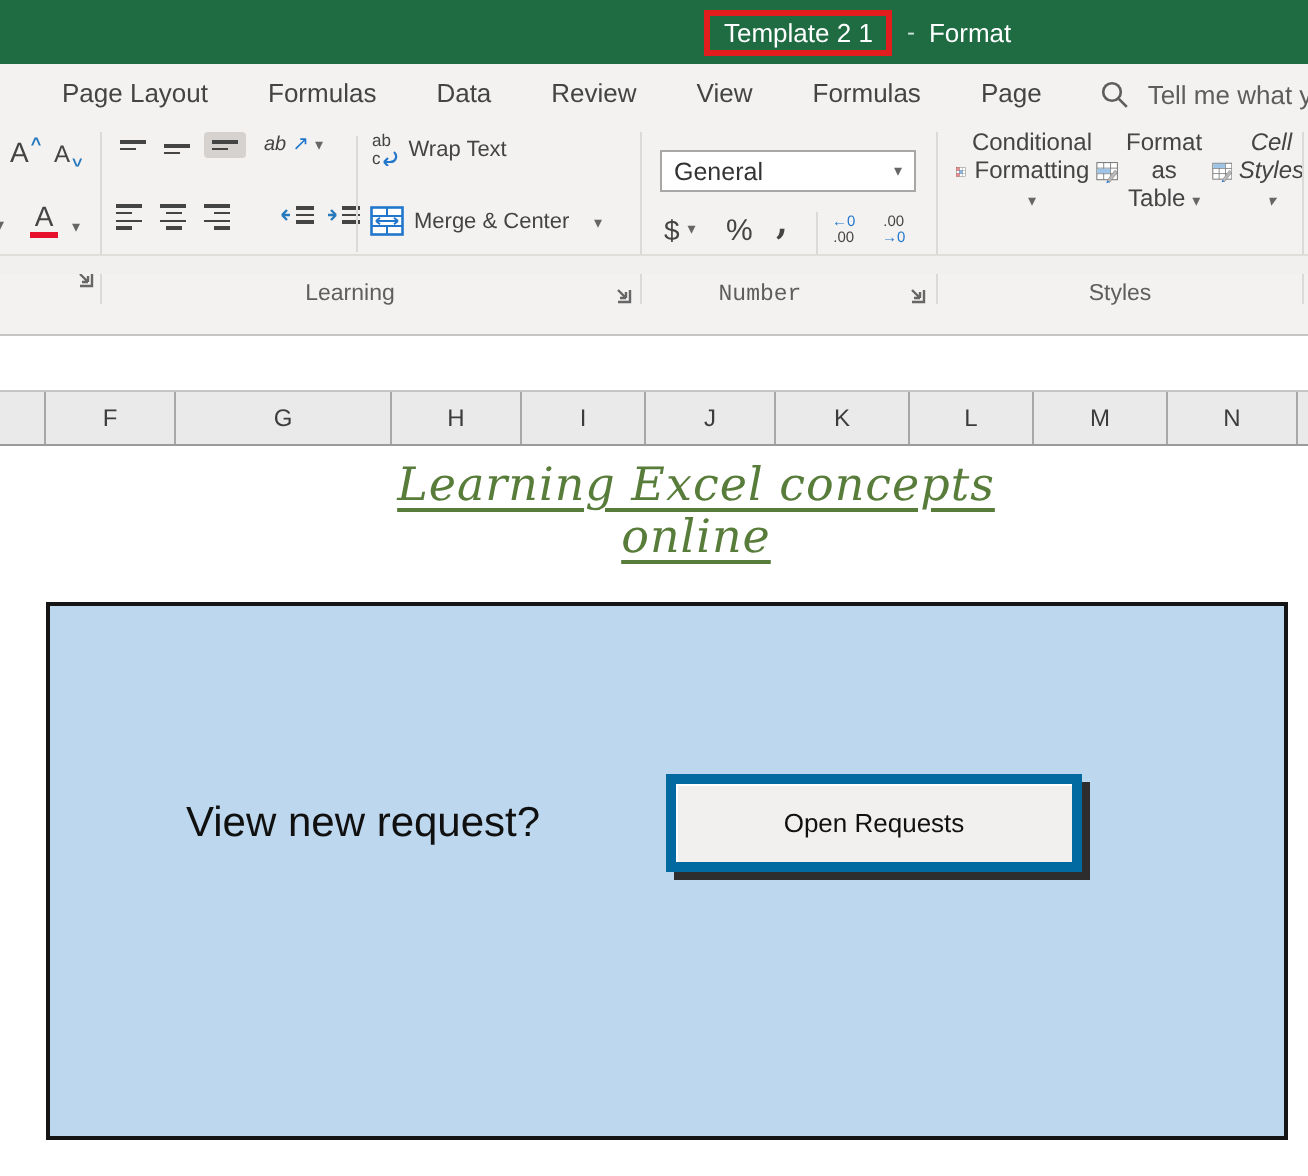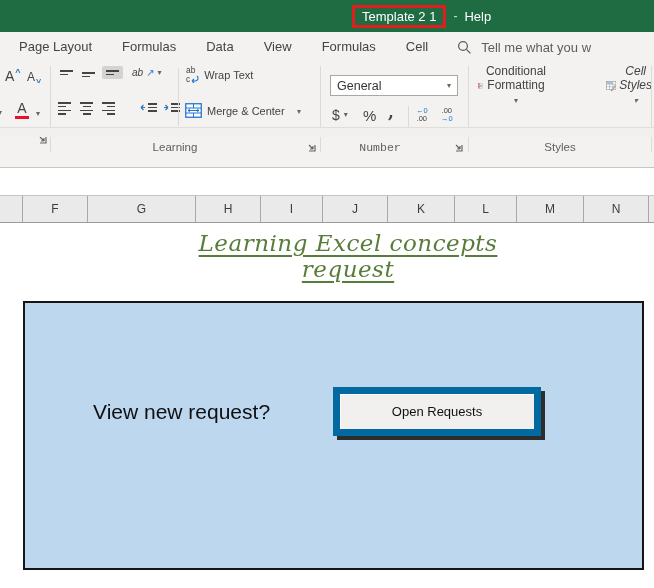--- a/index.html
+++ b/index.html
@@ -8,21 +8,21 @@
 
   
   .titlebar { position:absolute; left:0; top:0; width:654px; height:32px; background:#1f6c43; }
   .title-group { position:absolute; left:352px; top:0; height:32px; display:flex; align-items:center; gap:7px; }
   .red-box { border:3px solid #e11d1d; padding:1px 7px; color:#fff; font-size:13px; white-space:nowrap; }
   .title-dash { color:#cfe0d6; font-size:12px; }
   .title-app { color:#fff; font-size:13px; }
 
   
   .ribbonwrap { position:absolute; left:0; top:32px; width:654px; height:136px; background:#f3f2f1; border-bottom:1px solid #c8c6c4; }
-  .tabrow { position:absolute; left:0; top:0; height:30px; width:572px; display:flex; align-items:center; padding-left:4px; }
+  .tabrow { position:absolute; left:0; top:0; height:30px; width:572px; display:flex; align-items:center; padding-left:16px; }
   .tab { padding:0 15px; font-size:13px; color:#444; line-height:30px; white-space:nowrap; }
   .searchbox { display:flex; align-items:center; gap:9px; margin-left:14px; color:#5f5d5b; font-size:13px; white-space:nowrap; }
 
   .ribbon { position:absolute; left:0; top:30px; width:654px; height:95px; }
   .ribbon-edge { position:absolute; left:0; top:95px; width:654px; height:10px; background:#f1f0ee; border-top:1px solid #e0ded9; }
   .vsep { position:absolute; top:4px; height:86px; width:1px; background:#dcdad8; }
   .grouplabel { position:absolute; top:79px; font-size:11.5px; color:#605e5c; text-align:center; }
   .launcher { position:absolute; width:12px; height:12px; }
 
   .ric { position:absolute; display:flex; align-items:center; }
@@ -56,43 +56,44 @@
   .colcell { border-right:1px solid #a8a8a8; display:flex; align-items:center; justify-content:center; font-size:12px; color:#3c3c3c; }
   .colcell.fill { border-right:none; flex:1; }
 
   .sheet { position:absolute; left:0; top:223px; width:654px; height:365px; background:#fff; }
   .sheet-title { position:absolute; left:173px; top:7px; width:350px; text-align:center;
     font-family:"DejaVu Serif", serif; font-style:italic; font-size:23px; color:#587c39;
     text-decoration:underline; text-decoration-thickness:2px; text-underline-offset:4px; letter-spacing:0.5px; }
   .bluebox { position:absolute; left:23px; top:78px; width:621px; height:269px; background:#bdd7ee; border:2px solid #151515; }
   .prompt { position:absolute; left:68px; top:97px; font-size:21px; color:#101010; }
   .vbabtn { position:absolute; left:308px; top:84px; width:208px; height:49px; background:#f1f0ef;
-    border:7px solid #0369a1; box-shadow:4px 4px 0 #2d2d2d, inset 1px 1px 0 #ffffff;
+    border:5px solid #0369a1; box-shadow:4px 4px 0 #2d2d2d, inset 1px 1px 0 #ffffff;
     display:flex; align-items:center; justify-content:center; font-size:13px; color:#111; }
 </style>
 </head>
 <body>
 
 <div class="titlebar">
   <div class="title-group">
     <span class="red-box">Template 2 1</span>
     <span class="title-dash">-</span>
-    <span class="title-app">Help</span>
+    <span class="title-app">Format</span>
   </div>
 </div>
 
 <div class="ribbonwrap">
 
   <div class="tabrow">
     <span class="tab">Page Layout</span>
     <span class="tab">Formulas</span>
     <span class="tab">Data</span>
+    <span class="tab">Review</span>
     <span class="tab">View</span>
     <span class="tab">Formulas</span>
-    <span class="tab">Cell</span>
+    <span class="tab">Page</span>
     <span class="searchbox">
       <svg width="15" height="15" viewBox="0 0 15 15">
         <circle cx="6" cy="6" r="4.4" fill="none" stroke="#5f5d5b" stroke-width="1.3"></circle>
         <line x1="9.4" y1="9.4" x2="13.4" y2="13.4" stroke="#5f5d5b" stroke-width="1.3"></line>
       </svg>
       <span>Tell me what you w</span>
     </span>
   </div>
 
   <div class="ribbon">
@@ -269,20 +270,33 @@
         <rect x="1" y="1" width="24" height="24" fill="#fff" stroke="#777" stroke-width="1.2"></rect>
         <line x1="9" y1="1" x2="9" y2="25" stroke="#777"></line>
           <line x1="17" y1="1" x2="17" y2="25" stroke="#777"></line>
         <line x1="1" y1="9" x2="25" y2="9" stroke="#777"></line>
           <line x1="1" y1="17" x2="25" y2="17" stroke="#777"></line>
         <rect x="1.6" y="1.6" width="6.8" height="6.8" fill="#ec8e8e" stroke="#c0504d" stroke-width="1"></rect>
         <rect x="9.6" y="9.6" width="6.8" height="6.8" fill="#8db8e4" stroke="#4a7ebb" stroke-width="1"></rect>
         <rect x="1.6" y="17.6" width="6.8" height="6.8" fill="#ec8e8e" stroke="#c0504d" stroke-width="1"></rect>
       </svg>
       <span class="lbl"><span>Conditional Formatting</span> <span class="caret">▾</span></span>
+    </div>
+    <div class="stylebtn" style="left:548px; width:54px;">
+      <svg width="26" height="26" viewBox="0 0 26 26">
+        <rect x="1" y="2" width="24" height="20" fill="#fff" stroke="#777" stroke-width="1.2"></rect>
+        <line x1="9" y1="2" x2="9" y2="22" stroke="#777"></line>
+          <line x1="17" y1="2" x2="17" y2="22" stroke="#777"></line>
+        <line x1="1" y1="8.5" x2="25" y2="8.5" stroke="#777"></line>
+          <line x1="1" y1="15" x2="25" y2="15" stroke="#777"></line>
+        <rect x="1.6" y="9.1" width="15" height="5.3" fill="#9dc3e6"></rect>
+        <polygon points="13,23 22,11 25,13.5 16,25" fill="#b9b9b9" stroke="#8a8a8a" stroke-width="0.8"></polygon>
+        <polygon points="13,23 16,25 12,26" fill="#2b7cd3"></polygon>
+      </svg>
+      <span class="lbl"><span>Format as Table</span> <span class="caret">▾</span></span>
     </div>
     <div class="stylebtn" style="left:606px; width:46px;font-style:italic;">
       <svg width="26" height="26" viewBox="0 0 26 26">
         <rect x="1" y="2" width="24" height="20" fill="#fff" stroke="#777" stroke-width="1.2"></rect>
         <line x1="9" y1="2" x2="9" y2="22" stroke="#777"></line>
           <line x1="17" y1="2" x2="17" y2="22" stroke="#777"></line>
         <line x1="1" y1="8.5" x2="25" y2="8.5" stroke="#777"></line>
           <line x1="1" y1="15" x2="25" y2="15" stroke="#777"></line>
         <rect x="1.6" y="2.6" width="15" height="5.3" fill="#9dc3e6"></rect>
         <polygon points="13,23 22,11 25,13.5 16,25" fill="#b9b9b9" stroke="#8a8a8a" stroke-width="0.8"></polygon>
@@ -308,18 +322,18 @@
   <div class="colcell" style="width:62px;">I</div>
   <div class="colcell" style="width:65px;">J</div>
   <div class="colcell" style="width:67px;">K</div>
   <div class="colcell" style="width:62px;">L</div>
   <div class="colcell" style="width:67px;">M</div>
   <div class="colcell" style="width:65px;">N</div>
   <div class="colcell fill"></div>
 </div>
 
 <div class="sheet">
-  <div class="sheet-title">Learning Excel concepts request</div>
+  <div class="sheet-title">Learning Excel concepts online</div>
   <div class="bluebox">
     <div class="prompt">View new request?</div>
     <div class="vbabtn">Open Requests</div>
   </div>
 </div>
 
 </body></html>

